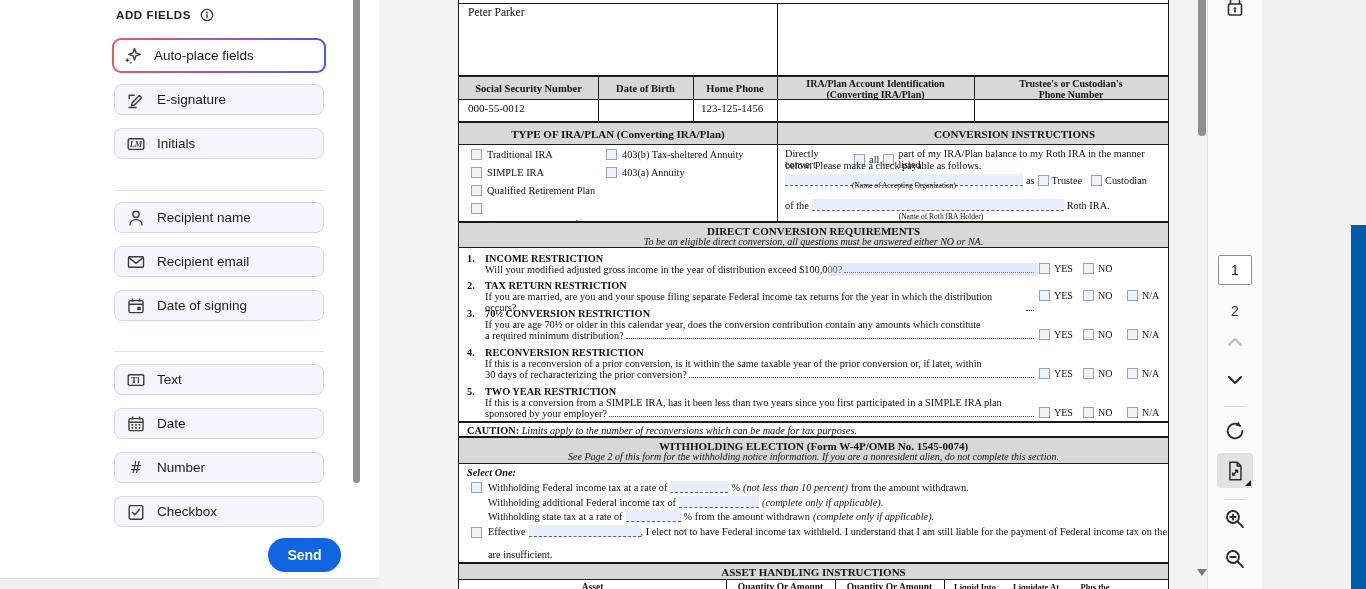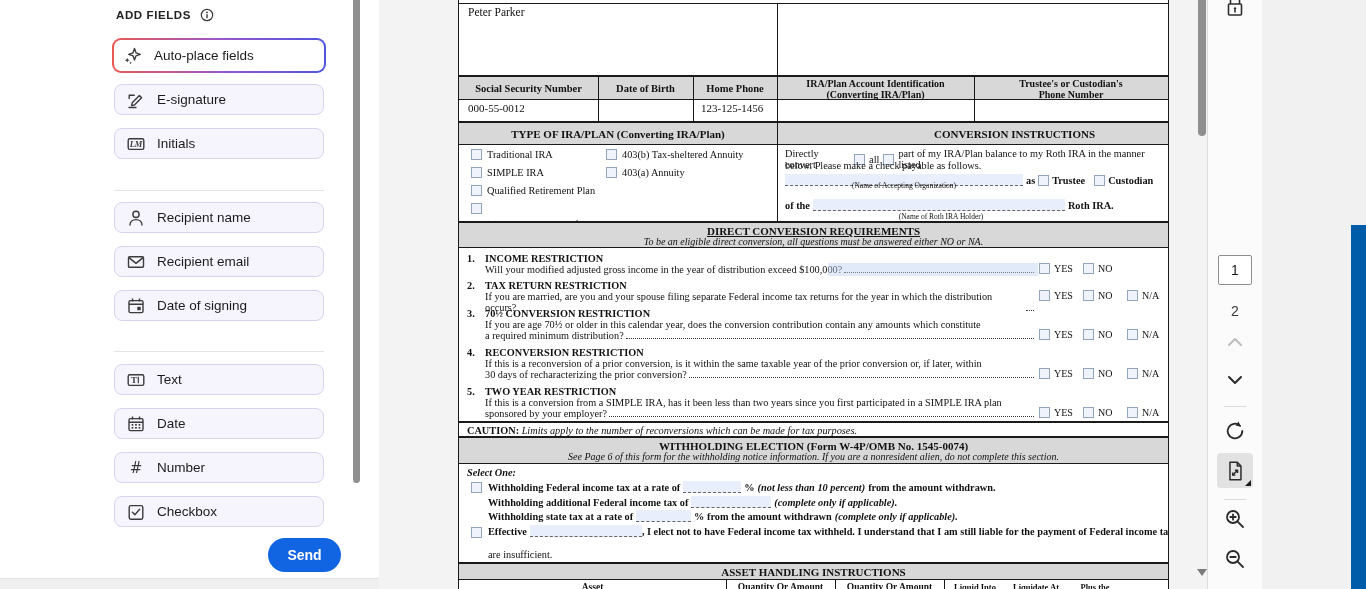--- a/index.html
+++ b/index.html
@@ -42,21 +42,21 @@
   .cb{width:11px;height:11px;box-sizing:border-box;background:#eef3fc;border:1px solid #93a5bd;
       display:inline-block;flex:0 0 11px;cursor:pointer;}
   .opt{display:flex;gap:5px;align-items:flex-start;}
   .opt .cb{margin-top:0px;}
   .qline{display:flex;align-items:flex-end;font-size:10.3px;}
   .lead{flex:1;border-bottom:1.6px dotted #3a3a3a;margin:0 2px 2px 2px;min-width:8px;}
   .ans-row{display:flex;align-items:center;}
   .ans{display:flex;align-items:center;gap:4px;width:44px;font-size:10px;}
   .ans:last-child{width:auto;}
   .ffield{display:inline-block;height:11px;background:#e8eefb;border-bottom:1px dashed #666;}
-  .wline{display:flex;align-items:flex-end;gap:3px;font-size:10.3px;white-space:nowrap;font-weight:bold;}
+  .wline{display:flex;align-items:flex-end;gap:3px;font-size:10.3px;white-space:nowrap;}
   .blue-overlay{background:rgba(186,208,242,.45);}
   
   .vscroll-thumb{left:1198px;top:0;width:8px;height:136px;background:#8f8f8f;border-radius:0 0 4px 4px;}
   .vscroll-arrow{left:1197px;top:569px;width:0;height:0;border-left:5px solid transparent;
       border-right:5px solid transparent;border-top:7px solid #7a7a7a;}
   .tb-sep{left:1207px;top:0;width:1px;height:589px;background:#dcdcdc;}
   .toolbar{left:1208px;top:0;width:54px;height:589px;background:#fbfbfb;}
   .tb-item{display:flex;align-items:center;justify-content:center;cursor:pointer;}
   .page-box{left:10px;top:255px;width:34px;height:30px;box-sizing:border-box;background:#fff;
       border:1px solid #8e8e8e;border-radius:2px;display:flex;align-items:center;justify-content:center;
@@ -285,21 +285,21 @@
   <div class="abs small" style="left:326px;top:181px;width:238px;">(Name of Accepting Organization)</div>
   <div class="abs wline" style="left:326px;top:199px;">
     <span>of the</span>
     <span class="ffield" style="width:252px;"></span>
     <span>Roth IRA.</span>
   </div>
   <div class="abs small" style="left:356px;top:212px;width:252px;">(Name of Roth IRA Holder)</div>
 
   <div class="abs hline" style="top:221px;height:2px;"></div>
   <div class="abs gbar" style="top:223px;height:24px;"></div>
-  <div class="abs sec-title" style="top:225px;text-decoration:underline;">DIRECT CONVERSION REQUIREMENTS</div>
+  <div class="abs sec-title" style="top:225px;">DIRECT CONVERSION REQUIREMENTS</div>
   <div class="abs sec-sub" style="top:236px;">To be an eligible direct conversion, all questions must be answered either NO or NA.</div>
   <div class="abs hline" style="top:247px;height:1px;"></div>
 
   <div class="abs txt b" style="left:8px;top:253px;">1.</div>
   <div class="abs txt b" style="left:26px;top:253px;">INCOME RESTRICTION</div>
   <div class="abs qline" style="left:26px;top:264px;width:551px;">
     <span>Will your modified adjusted gross income in the year of distribution exceed $100,000?</span>
       <span class="lead"></span>
   </div>
   <div class="abs blue-overlay" style="left:369px;top:263px;width:210px;height:13px;"></div>
@@ -403,21 +403,21 @@
 
   <div class="abs hline" style="top:421px;height:2px;"></div>
   <div class="abs txt" style="left:8px;top:425px;">
     <span class="b">CAUTION:</span>
     <span class="i">Limits apply to the number of reconversions which can be made for tax purposes.</span>
   </div>
 
   <div class="abs hline" style="top:436px;height:2px;"></div>
   <div class="abs gbar" style="top:438px;height:25px;"></div>
   <div class="abs sec-title" style="top:440px;">WITHHOLDING ELECTION (Form W-4P/OMB No. 1545-0074)</div>
-  <div class="abs sec-sub" style="top:451px;">See Page 6 of this form for the withholding notice information. If you are a nonresident alien, do not complete this section.</div>
+  <div class="abs sec-sub" style="top:451px;">See Page 2 of this form for the withholding notice information. If you are a nonresident alien, do not complete this section.</div>
   <div class="abs hline" style="top:463px;height:1px;"></div>
 
   <div class="abs txt b i" style="left:8px;top:467px;">Select One:</div>
 
   <span class="cb abs" style="left:12px;top:482px;"></span>
   <div class="abs wline" style="left:29px;top:481px;">
     <span>Withholding Federal income tax at a rate of</span>
     <span class="ffield" style="width:58px;"></span>
     <span>%</span>
     <span class="i">(not less than 10 percent)</span>

